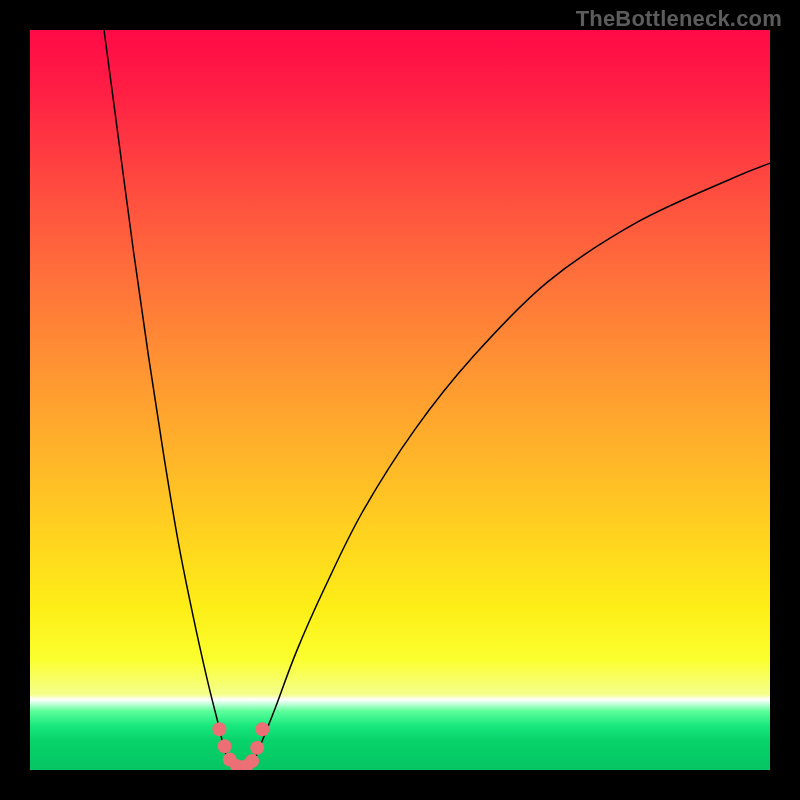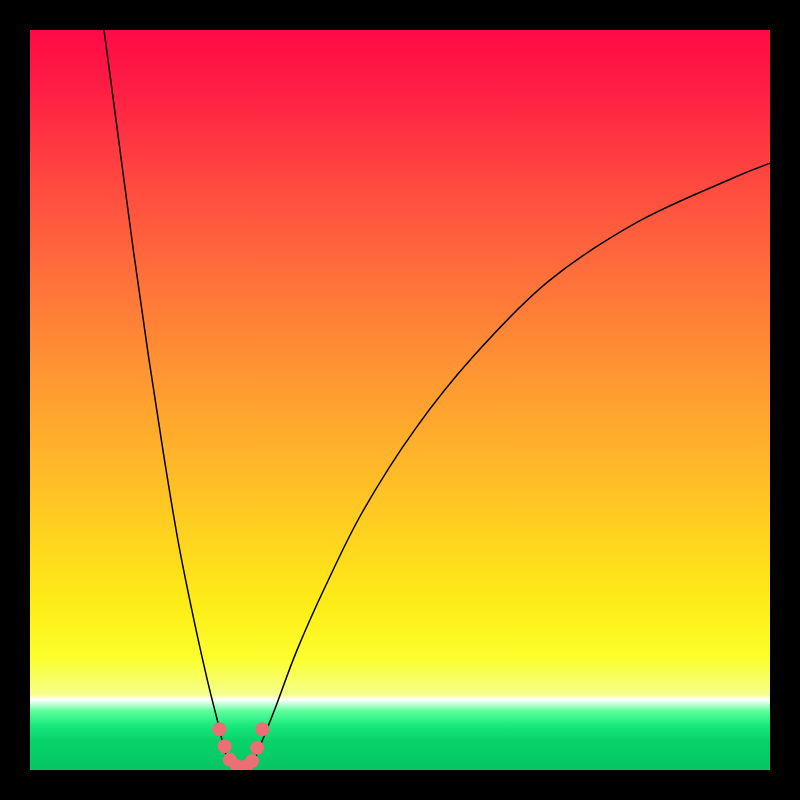--- a/index.html
+++ b/index.html
@@ -46,20 +46,21 @@
       );
     }
     svg.curve { position: absolute; left: 0; top: 0; width: 740px; height: 740px; }
     .curve-path { fill: none; stroke: #000; stroke-width: 1.5; }
     .dot { fill: #eb6f74; }
   </style>
 </head>
 <body>
 
 <div class="frame">
+  <div class="watermark">TheBottleneck.com</div>
   <div class="plot">
     <svg class="curve" viewBox="0 0 740 740">
       <path class="curve-path" d="M 74.0 0.0 C 76.5 18.5 83.9 74.0 88.8 111.0 C 93.7 148.0 98.7 186.2 103.6 222.0 C 108.5 257.8 113.5 292.3 118.4 325.6 C 123.3 358.9 128.3 391.0 133.2 421.8 C 138.1 452.6 143.1 483.5 148.0 510.6 C 152.9 537.7 157.9 561.2 162.8 584.6 C 167.7 608.0 173.3 632.7 177.6 651.2 C 181.9 669.7 186.0 684.5 188.7 695.6 C 191.4 706.7 192.3 711.9 193.9 717.8 C 195.5 723.7 197.6 728.9 198.3 731.1 C 199.1 733.3 197.5 730.1 198.3 731.1 C 199.2 732.1 201.4 735.9 203.5 737.0 C 205.6 738.1 208.4 737.8 210.9 737.8 C 213.4 737.8 216.1 738.1 218.3 737.0 C 220.5 735.9 223.2 732.1 224.2 731.1 C 225.2 730.1 223.4 733.3 224.2 731.1 C 225.1 728.9 226.1 726.2 229.4 717.8 C 232.7 709.4 238.0 696.8 244.2 680.8 C 250.4 664.8 257.8 642.6 266.4 621.6 C 275.0 600.6 284.9 578.4 296.0 555.0 C 307.1 531.6 318.2 506.9 333.0 481.0 C 347.8 455.1 366.3 425.5 384.8 399.6 C 403.3 373.7 421.8 350.3 444.0 325.6 C 466.2 300.9 490.9 273.8 518.0 251.6 C 545.1 229.4 576.0 209.7 606.8 192.4 C 637.6 175.1 680.8 157.9 703.0 148.0 C 725.2 138.1 733.8 135.7 740.0 133.2"></path>
       <g>
           <circle cx="189.4" cy="699.3" r="7" class="dot"></circle>
           <circle cx="194.6" cy="716.3" r="7" class="dot"></circle>
           <circle cx="199.8" cy="729.6" r="7" class="dot"></circle>
           <circle cx="207.2" cy="736.3" r="7" class="dot"></circle>
           <circle cx="216.1" cy="736.3" r="7" class="dot"></circle>
           <circle cx="222.0" cy="731.1" r="7" class="dot"></circle>

